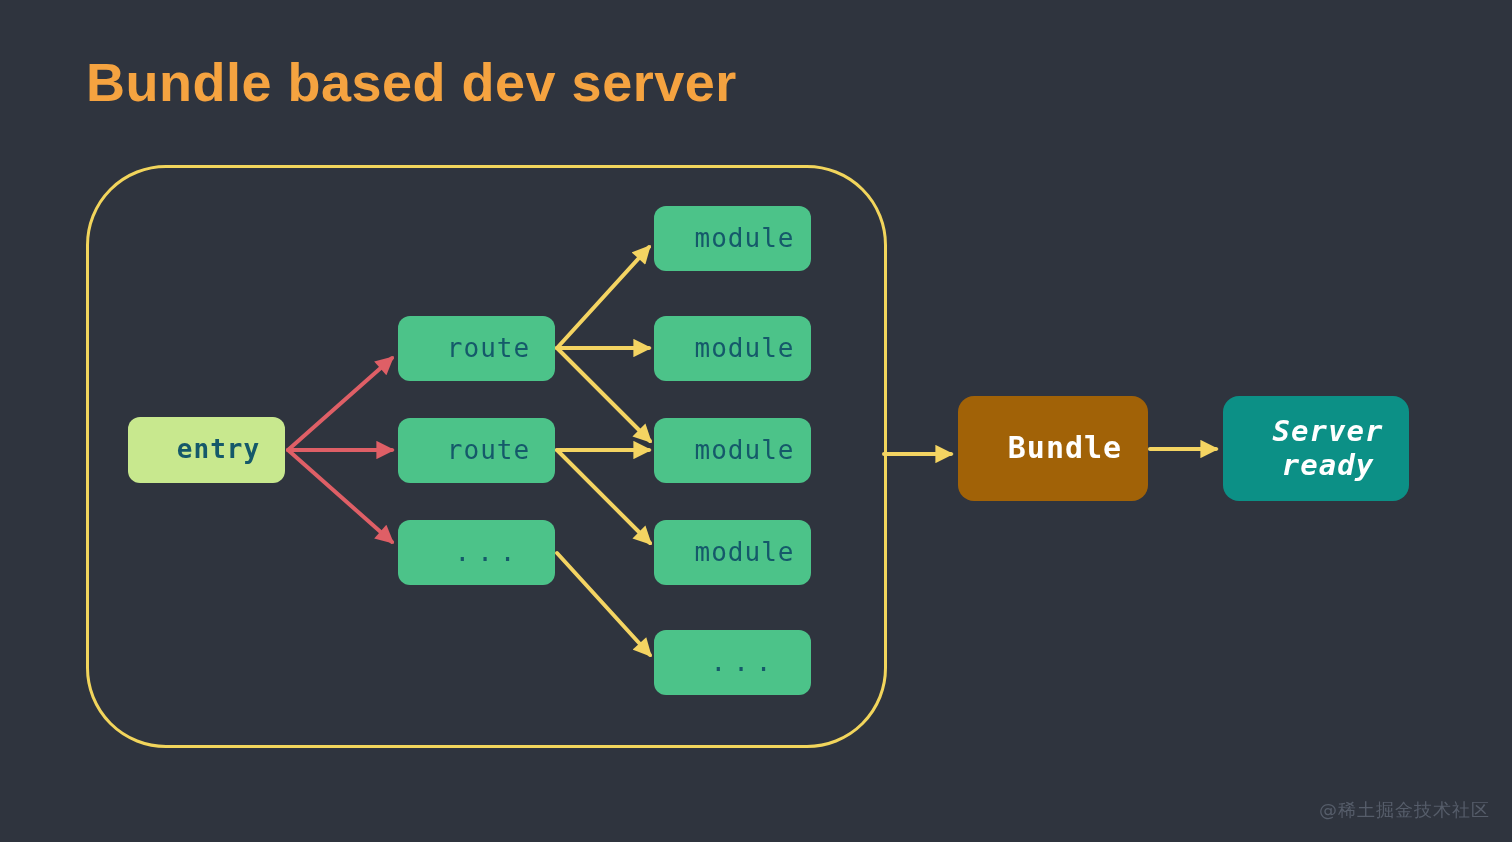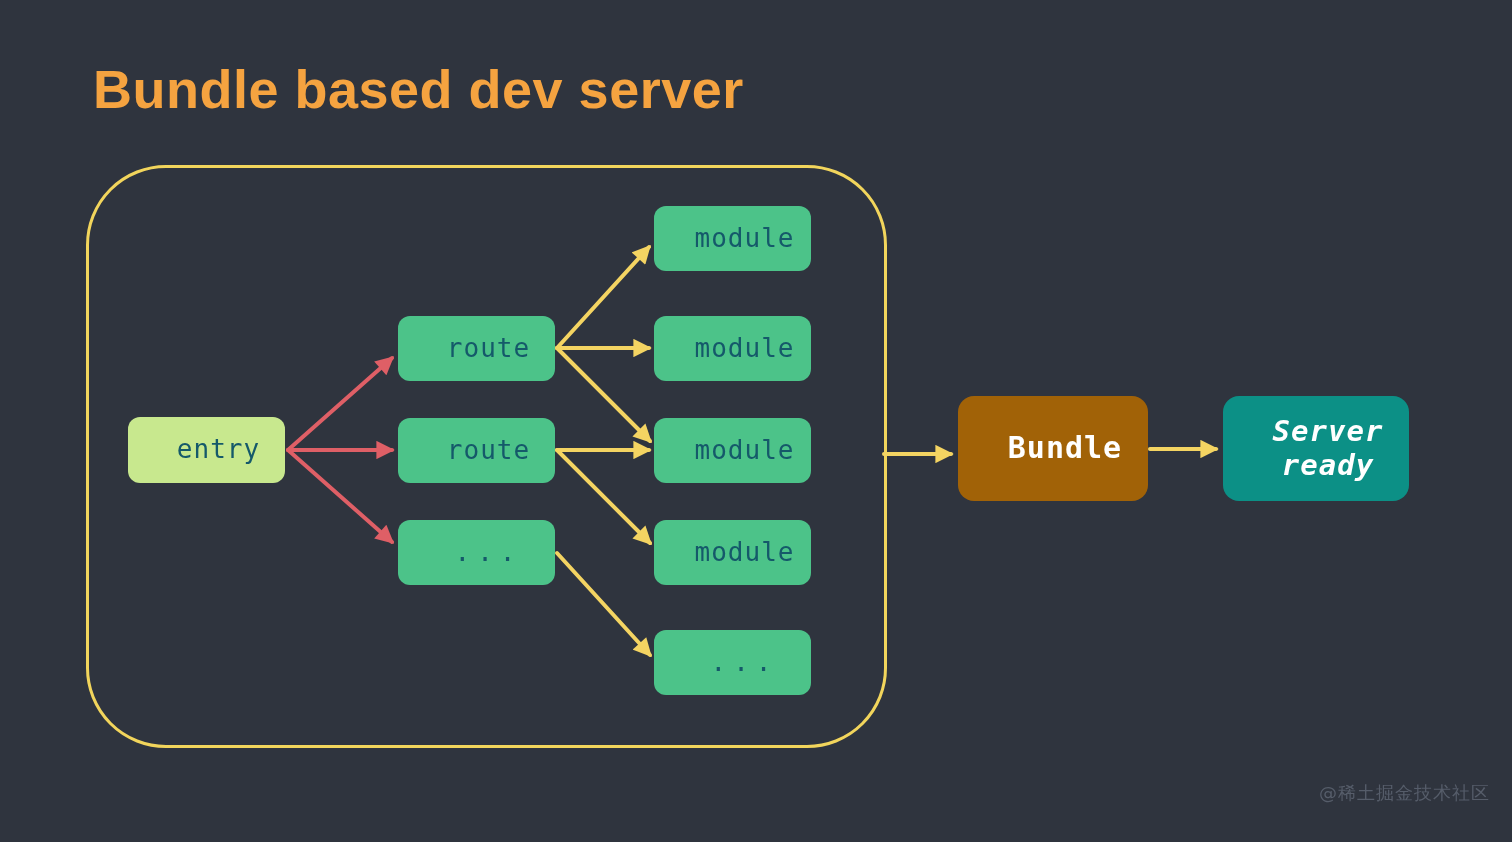--- a/index.html
+++ b/index.html
@@ -8,21 +8,21 @@
     width: 1512px;
     height: 842px;
     background: #2f343e;
     overflow: hidden;
     font-family: "DejaVu Sans Mono", monospace;
   }
   .page-title {
     position: absolute;
     left: 85px;
     top: 50px;
-    margin: 8px;
+    margin: 1px;
     font-family: "Liberation Sans", sans-serif;
     font-weight: bold;
     font-size: 54px;
     letter-spacing: 0.5px;
   }
   .graph-container {
     position: absolute;
     left: 86px;
     top: 165px;
     width: 795px;
@@ -44,21 +44,21 @@
     align-items: center;
     justify-content: center;
     text-align: center;
     white-space: pre-line;
     box-sizing: border-box;
     padding-left: 24px;
   }
   .watermark {
     position: absolute;
     right: 22px;
-    bottom: 37px;
+    bottom: 20px;
     font-family: "DejaVu Sans", sans-serif;
     font-size: 18px;
     letter-spacing: 1px;
   }
 </style>
 </head>
 <body>
 
 <div id="stage" style="background: rgb(47, 52, 62);">
   <h1 class="page-title" style="color: rgb(245, 163, 64);">Bundle based dev server</h1>
@@ -83,21 +83,21 @@
         <line x1="557" y1="348" x2="650" y2="441" stroke="#f4d462" stroke-width="4" stroke-linecap="round" marker-end="url(#ah-yellow)"></line>
         <line x1="557" y1="450" x2="649" y2="450" stroke="#f4d462" stroke-width="4" stroke-linecap="round" marker-end="url(#ah-yellow)"></line>
         <line x1="557" y1="450" x2="650" y2="543" stroke="#f4d462" stroke-width="4" stroke-linecap="round" marker-end="url(#ah-yellow)"></line>
         <line x1="557" y1="553" x2="650" y2="655" stroke="#f4d462" stroke-width="4" stroke-linecap="round" marker-end="url(#ah-yellow)"></line>
         <line x1="884" y1="454" x2="951" y2="454" stroke="#f4d462" stroke-width="4" stroke-linecap="round" marker-end="url(#ah-yellow)"></line>
         <line x1="1150" y1="449" x2="1216" y2="449" stroke="#f4d462" stroke-width="4" stroke-linecap="round" marker-end="url(#ah-yellow)"></line>
       </g>
   </svg>
 
   <div id="nodes">
-      <div class="node" style="left: 128px; top: 417px; width: 157px; height: 66px; background: rgb(200, 232, 142); color: rgb(21, 89, 106); font-size: 26px; font-weight: normal; border-radius: 12px; letter-spacing: 1px; line-height: 1.15;">entry</div>
+      <div class="node" style="left: 128px; top: 417px; width: 157px; height: 66px; background: rgb(200, 232, 142); color: rgb(21, 89, 106); font-size: 26px; font-weight: bold; border-radius: 12px; letter-spacing: 1px; line-height: 1.15;">entry</div>
       <div class="node" style="left: 398px; top: 316px; width: 157px; height: 65px; background: rgb(76, 195, 137); color: rgb(21, 89, 106); font-size: 26px; font-weight: normal; border-radius: 12px; letter-spacing: 1px; line-height: 1.15;">route</div>
       <div class="node" style="left: 398px; top: 418px; width: 157px; height: 65px; background: rgb(76, 195, 137); color: rgb(21, 89, 106); font-size: 26px; font-weight: normal; border-radius: 12px; letter-spacing: 1px; line-height: 1.15;">route</div>
       <div class="node" style="left: 398px; top: 520px; width: 157px; height: 65px; background: rgb(76, 195, 137); color: rgb(21, 89, 106); font-size: 26px; font-weight: normal; border-radius: 12px; letter-spacing: 7px; line-height: 1.15;">...</div>
       <div class="node" style="left: 654px; top: 206px; width: 157px; height: 65px; background: rgb(76, 195, 137); color: rgb(21, 89, 106); font-size: 26px; font-weight: normal; border-radius: 12px; letter-spacing: 1px; line-height: 1.15;">module</div>
       <div class="node" style="left: 654px; top: 316px; width: 157px; height: 65px; background: rgb(76, 195, 137); color: rgb(21, 89, 106); font-size: 26px; font-weight: normal; border-radius: 12px; letter-spacing: 1px; line-height: 1.15;">module</div>
       <div class="node" style="left: 654px; top: 418px; width: 157px; height: 65px; background: rgb(76, 195, 137); color: rgb(21, 89, 106); font-size: 26px; font-weight: normal; border-radius: 12px; letter-spacing: 1px; line-height: 1.15;">module</div>
       <div class="node" style="left: 654px; top: 520px; width: 157px; height: 65px; background: rgb(76, 195, 137); color: rgb(21, 89, 106); font-size: 26px; font-weight: normal; border-radius: 12px; letter-spacing: 1px; line-height: 1.15;">module</div>
       <div class="node" style="left: 654px; top: 630px; width: 157px; height: 65px; background: rgb(76, 195, 137); color: rgb(21, 89, 106); font-size: 26px; font-weight: normal; border-radius: 12px; letter-spacing: 7px; line-height: 1.15;">...</div>
       <div class="node" style="left: 958px; top: 396px; width: 190px; height: 105px; background: #a16207; color: rgb(255, 255, 255); font-size: 30px; font-weight: bold; border-radius: 16px; letter-spacing: 1px; line-height: 1.15;">Bundle</div>
       <div class="node" style="left: 1223px; top: 396px; width: 186px; height: 105px; background: rgb(12, 144, 134); color: rgb(255, 255, 255); font-size: 29px; font-weight: bold; border-radius: 16px; letter-spacing: 1px; line-height: 1.15; font-style: italic;">Server

